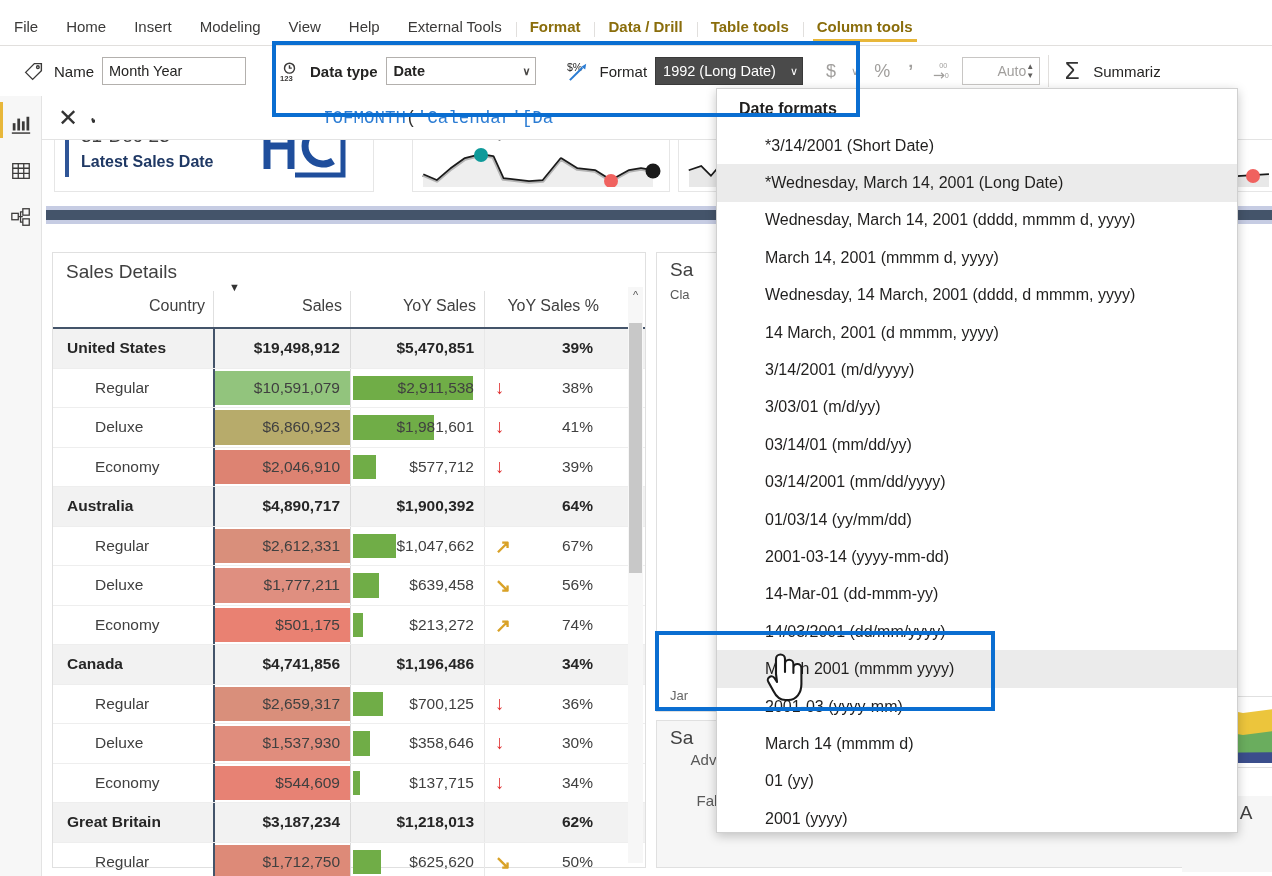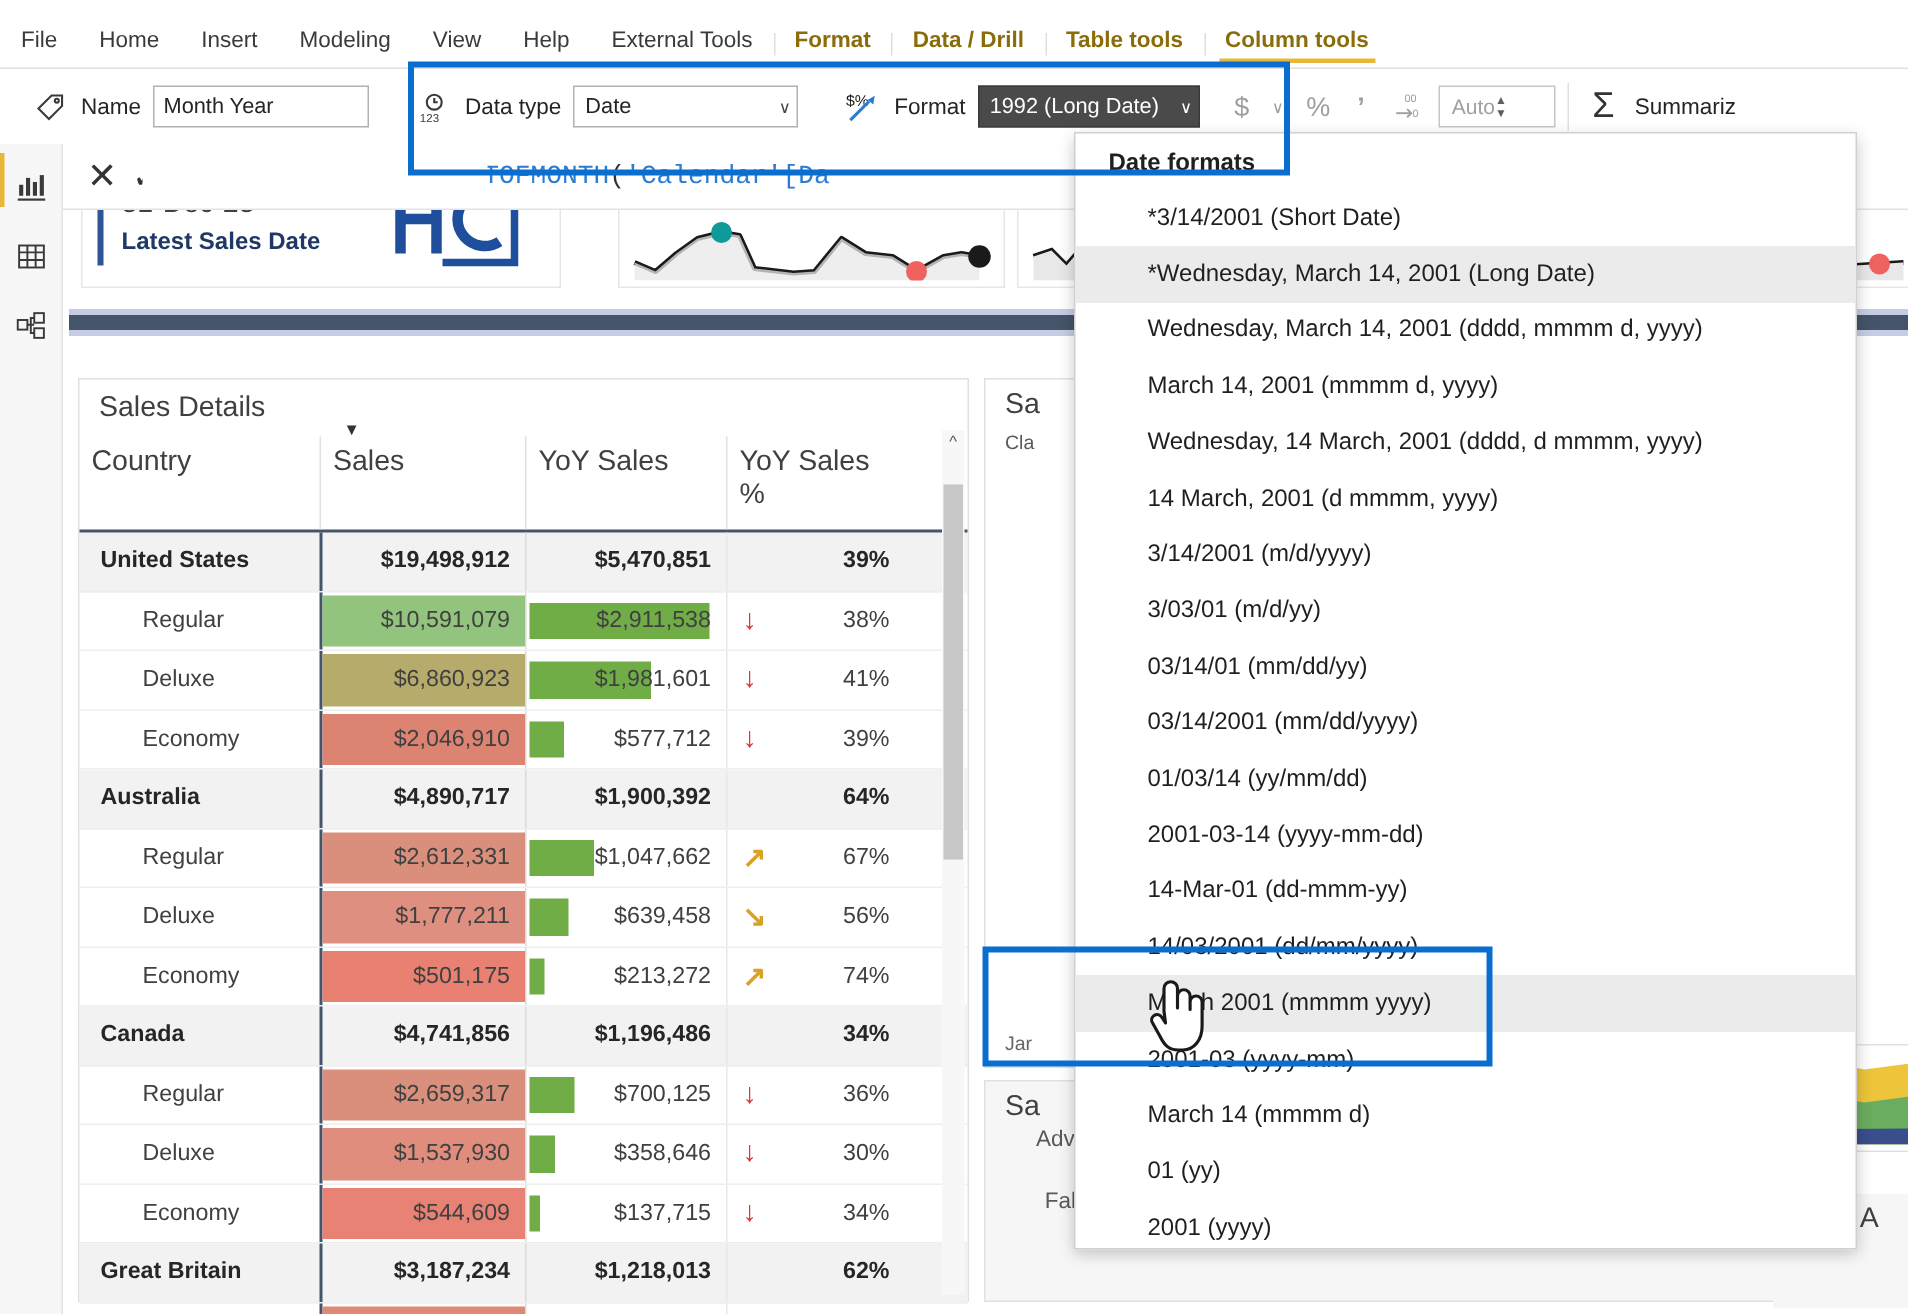--- a/index.html
+++ b/index.html
@@ -48,21 +48,21 @@
     height: 28px; border: 1px solid #b3b0ad; background: #fff; font-size: 14.5px;
     color: #252423; padding: 0 4px 0 7px; display: flex; align-items: center;
     justify-content: space-between;
     text-align: center;
   }
   .chev { font-size: 11px; color: #484644; margin-left: 8px; }
   .rb-sep { width: 1px; height: 32px; background: #e1dfdd; margin: 0 8px; }
   .rb-btn-dim { color: #a19f9d; font-size: 18px; padding: 0 9px; }
   .spinbox {
     height: 28px; width: 78px; border: 1px solid #c8c6c4; background: #fff;
-    display: flex; align-items: center; justify-content: flex-start;
+    display: flex; align-items: center; justify-content: flex-end;
     font-size: 14px; color: #a19f9d; padding: 0 2px 0 8px;
   }
   .spin-arrows { display: flex; flex-direction: column; font-size: 8px; color: #605e5c; line-height: 9px; padding-right:3px;}
 
   
   .canvas {
     position: absolute; left: 0; top: 96px; width: 1272px; height: 780px;
     background: #f0f0f0;
   }
   .leftrail {
@@ -95,21 +95,21 @@
   
   .tblvis {
     position: absolute; left: 10px; top: 156px; width: 594px; height: 616px;
     background: #ffffff; border: 1px solid #e0e0e0;
   }
   .tbl-title { font-size: 19px; color: #404040; padding: 8px 0 0 13px; }
   .tbl-head {
     display: flex; border-bottom: 2px solid #44546a; margin-top: 8px; position: relative;
   }
   .th {
-    font-size: 19px; color: #404040; padding: 6px 8px 12px 8px; text-align: left;
+    font-size: 16px; color: #404040; padding: 6px 8px 12px 8px; text-align: right;
   }
   .th.c0 { width: 160px; }
   .th.c1 { width: 137px; border-left: 1px solid #e0e0e0; }
   .th.c2 { width: 134px; border-left: 1px solid #e0e0e0; }
   .th.c3 { width: 123px; border-left: 1px solid #e0e0e0; }
   .sort-caret { position: absolute; left: 176px; top: 28px; font-size: 11px; color: #333; }
 
   .tr { display: flex; height: 39.5px; align-items: stretch; border-bottom: 1px solid #eeeeee; }
   .tr.grp { background: #f2f2f2; }
   .td { display: flex; align-items: center; font-size: 15.5px; color: #404040; position: relative; }
@@ -214,21 +214,21 @@
           <path d="M3 13 L11 21 L21 11 L21 3 L13 3 Z"></path>
             <circle cx="17" cy="7" r="1.5"></circle>
         </svg>
       </span>
       <span class="rb-label">Name</span>
       <div class="rb-input" style="width:144px;">
         <span>Month Year</span>
       </div>
     </div>
 
-    <div class="rb-group" style="padding-left:28px;">
+    <div class="rb-group" style="padding-left:28px;font-weight:bold;">
       <span class="rb-icon">
         <svg width="23" height="23" viewBox="0 0 24 24" fill="none" stroke="#3b3a39" stroke-width="1.5">
           <circle cx="12" cy="8.5" r="5.2"></circle>
             <path d="M12 5.6 V8.5 H14.4"></path>
           <text x="2" y="22" font-size="8" fill="#3b3a39" stroke="none" font-family="Liberation Sans">123</text>
         </svg>
       </span>
       <span class="rb-label">Data type</span>
       <div class="rb-combo" style="width:150px;">
         <span>Date</span>

